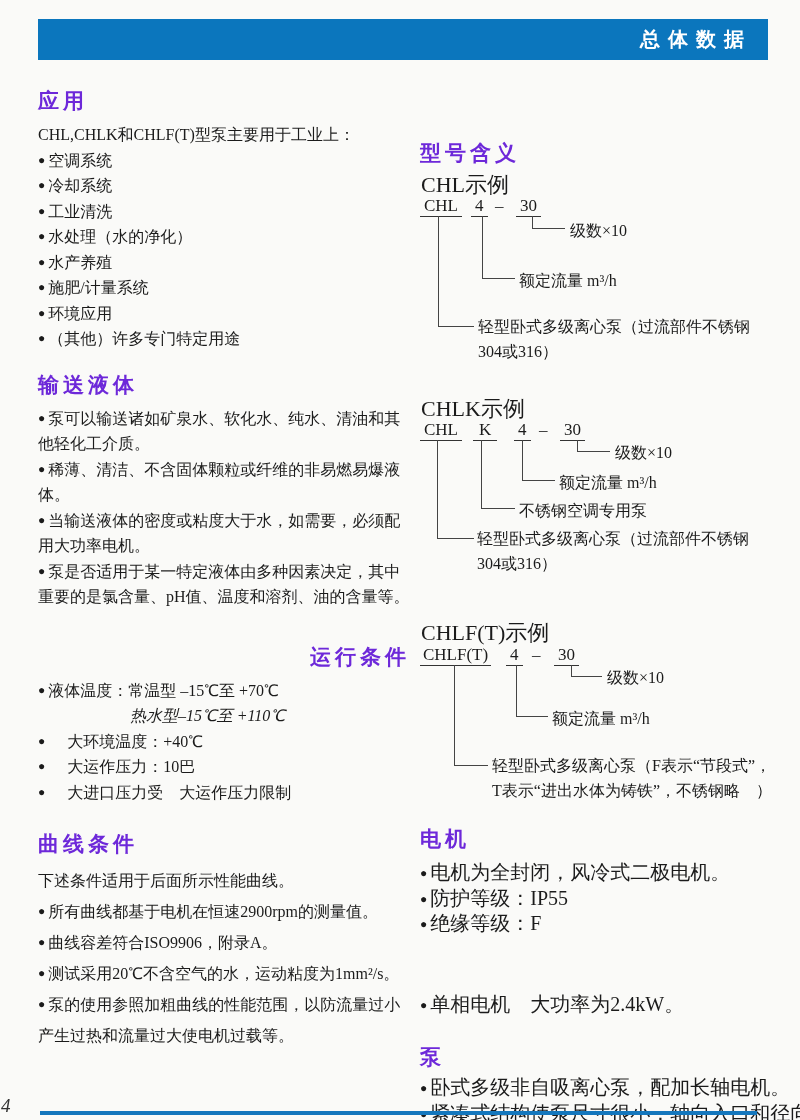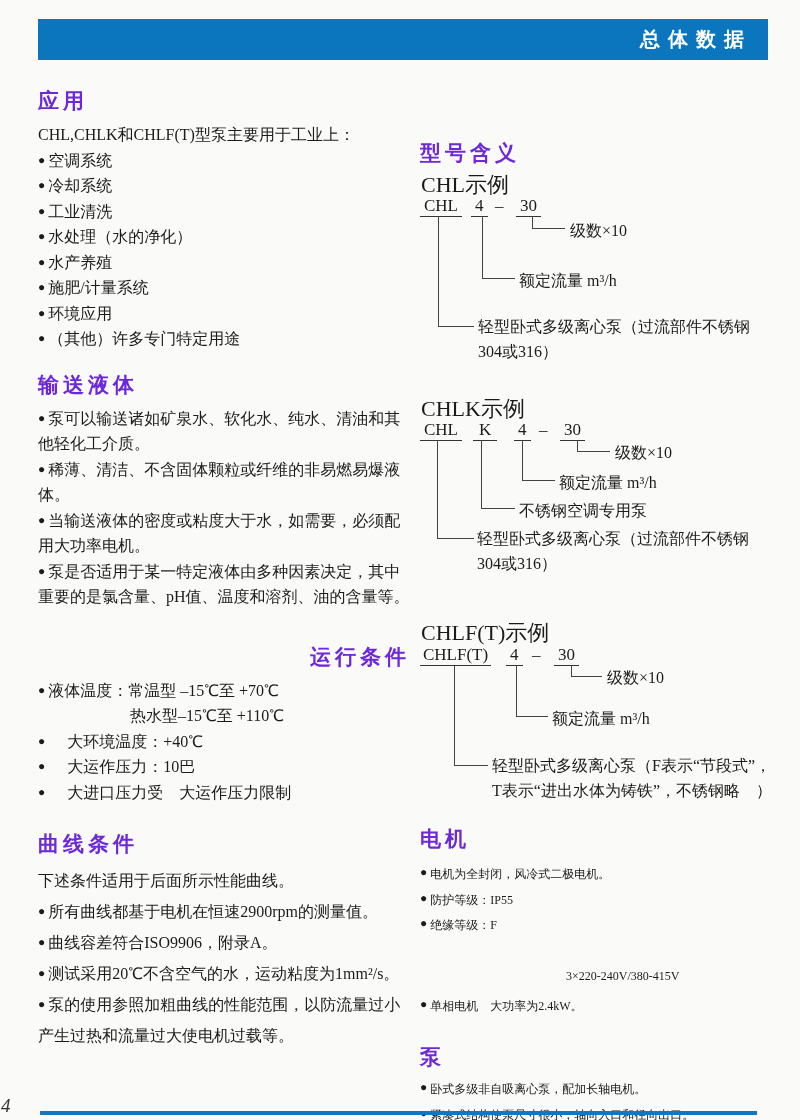--- a/index.html
+++ b/index.html
@@ -35,38 +35,38 @@
 
   .body-text{font-size:16px;line-height:25.5px;margin:0;}
   .bl::before{content:"●";font-size:12px;margin-right:3px;vertical-align:2px;}
   .bl-gap::before{content:"●";font-size:12px;margin-right:22px;vertical-align:2px;}
   ul.plain{list-style:none;margin:0;padding:0;}
 
   .sec-liquids h2, .sec-operating h2, .sec-curve h2{margin-top:20px;}
   .sec-operating h2{margin-top:34px;text-align:right;}
   .sec-curve h2{margin-top:26px;}
   .sec-curve p, .sec-curve li{line-height:31px;}
-  .indent-hot{padding-left:92px;}
+  .indent-hot{padding-left:92px;font-style:italic;}
 
   
   .abs{position:absolute;}
   .example-title{font-size:22px;line-height:22px;}
   .diagram{position:absolute;left:0;width:380px;}
   .code-part{
     position:absolute;top:0;font-size:17px;line-height:19px;
     border-bottom:1px solid #333;padding:0 4px 1px 4px;
   }
   .code-dash{position:absolute;top:0;font-size:17px;line-height:19px;}
   .elbow{
     position:absolute;border-left:1px solid #444;border-bottom:1px solid #444;
   }
   .dlabel{position:absolute;font-size:16px;line-height:25px;white-space:nowrap;}
   .dlabel2{white-space:normal;width:300px;}
 
-  .motor-line{position:absolute;font-size:12px;line-height:24px;white-space:nowrap;}
+  .motor-line{position:absolute;font-size:20px;line-height:24px;white-space:nowrap;}
 
   
   .footer-rule{position:absolute;left:40px;top:1111px;width:717px;height:4px;background:#1477bd;}
   .page-number{
     position:absolute;left:1px;top:1095px;font-size:19px;font-style:italic;
     font-family:"Liberation Serif",serif;color:#333;
   }
 </style>
 </head>
 <body>
@@ -178,21 +178,20 @@
       <div class="dlabel dlabel2" style="left:72px;top:108px;width:310px;">
         <span style="display:block;">轻型卧式多级离心泵（F表示“节段式”，</span>
         <span style="display:block;">T表示“进出水体为铸铁”，不锈钢略　）</span>
       </div>
     </div>
 
     <h2 class="abs" style="top:778px;left:0;">电机</h2>
     <div class="motor-line bl" style="top:812px;left:0;">电机为全封闭，风冷式二极电机。</div>
     <div class="motor-line bl" style="top:838px;left:0;">防护等级：IP55</div>
     <div class="motor-line bl" style="top:863px;left:0;">绝缘等级：F</div>
-    <div class="motor-line" style="top:916px;left:146px;">3×220-240V/380-415V</div>
     <div class="motor-line bl" style="top:944px;left:0;">单相电机　大功率为2.4kW。</div>
 
     <h2 class="abs" style="top:996px;left:0;">泵</h2>
     <div class="motor-line bl" style="top:1027px;left:0;">卧式多级非自吸离心泵，配加长轴电机。</div>
     <div class="motor-line bl" style="top:1053px;left:0;">紧凑式结构使泵尺寸很小，轴向入口和径向出口。</div>
   </div>
 
   <div class="page-number">4</div>
   <div class="footer-rule"></div>
 </div>

